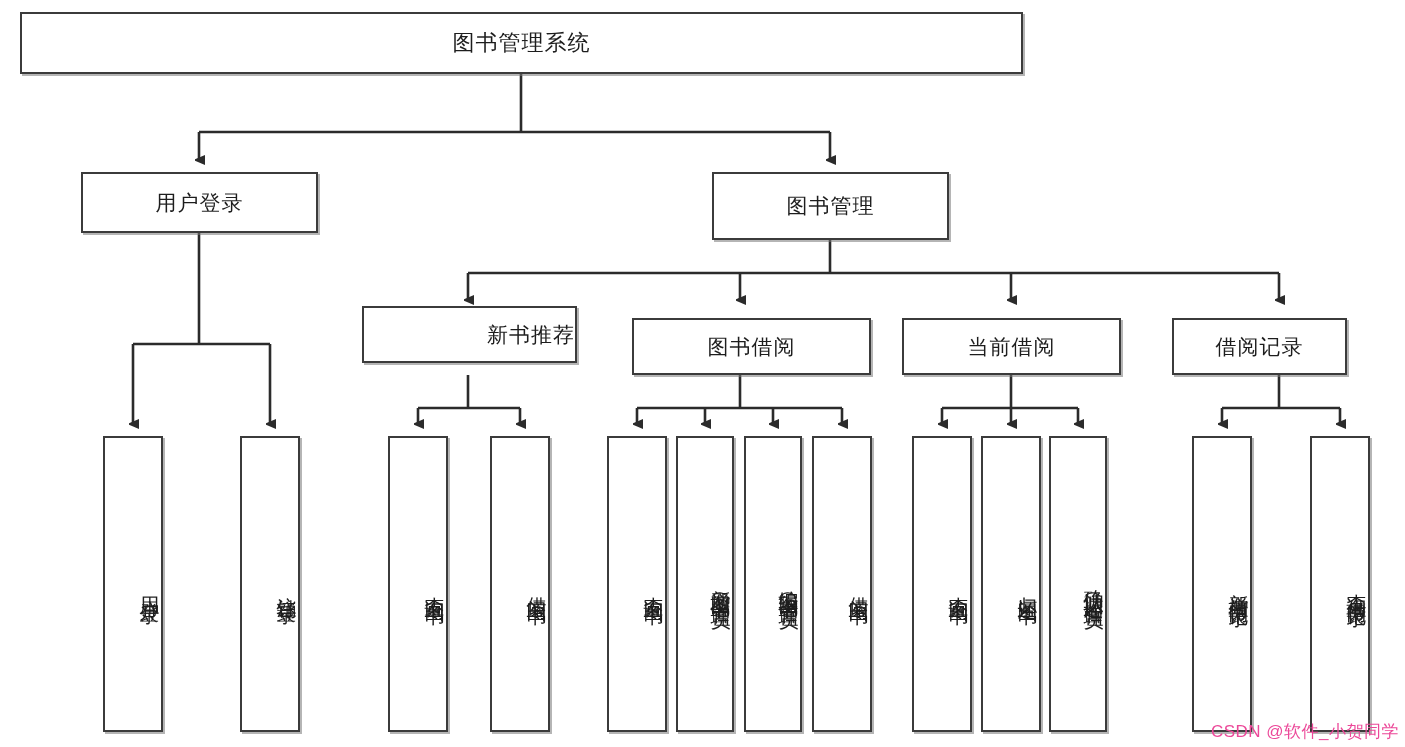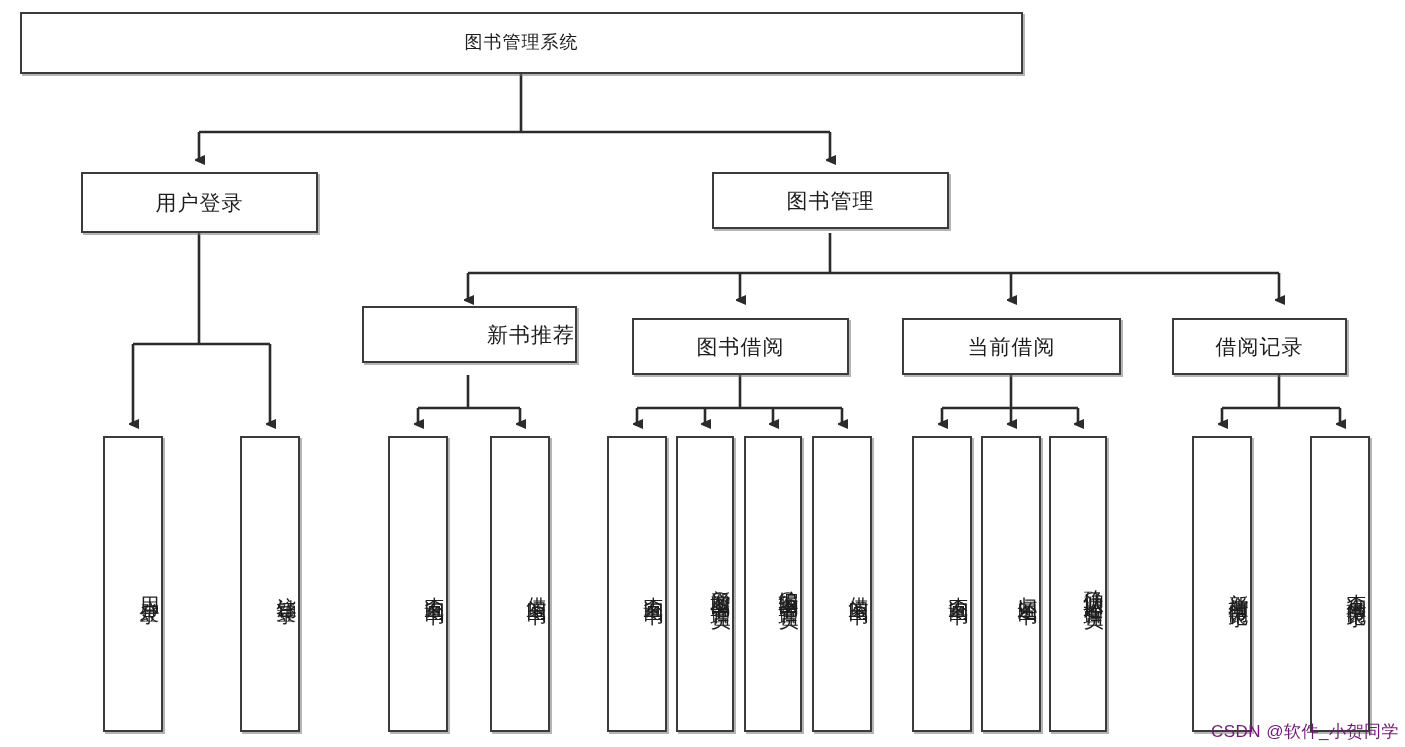--- a/index.html
+++ b/index.html
@@ -36,28 +36,28 @@
     padding-top:6px;
     align-items:flex-start;
     justify-content:center;
   }
   .node.v .lbl{
     writing-mode:vertical-rl;
     text-orientation:upright;
     white-space:normal;
     max-height:100%;
   }
-  .node.root{font-size:18px;}
+  .node.root{font-size:22px;}
 
   .watermark{
     position:absolute;
     right:6px;
     bottom:4px;
     font-size:17px;
-    color:#701a75;
+    color:#ec4899;
     letter-spacing:0.5px;
     white-space:nowrap;
   }
 </style>
 </head>
 <body>
 
 <div id="stage">
 
   <svg id="wires" viewBox="0 0 1405 747">
@@ -111,29 +111,29 @@
   </svg>
 
   <div class="node h root" style="left:20px;top:12px;width:1003px;height:62px;">
     <span class="lbl">图书管理系统</span>
   </div>
 
   <div class="node h" style="left:81px;top:172px;width:237px;height:61px;">
     <span class="lbl">用户登录</span>
   </div>
 
-  <div class="node h" style="left:712px;top:172px;width:237px;height:57px;">
+  <div class="node h" style="left:712px;top:172px;width:237px;height:68px;">
     <span class="lbl">图书管理</span>
   </div>
 
   <div class="node h" style="left:362px;top:306px;width:215px;height:57px;justify-content:flex-end;">
     <span class="lbl">新书推荐</span>
   </div>
 
-  <div class="node h" style="left:632px;top:318px;width:217px;height:57px;">
+  <div class="node h" style="left:632px;top:318px;width:239px;height:57px;">
     <span class="lbl">图书借阅</span>
   </div>
 
   <div class="node h" style="left:902px;top:318px;width:219px;height:57px;text-align:center;">
     <span class="lbl">当前借阅</span>
   </div>
 
   <div class="node h" style="left:1172px;top:318px;width:175px;height:57px;">
     <span class="lbl">借阅记录</span>
   </div>

